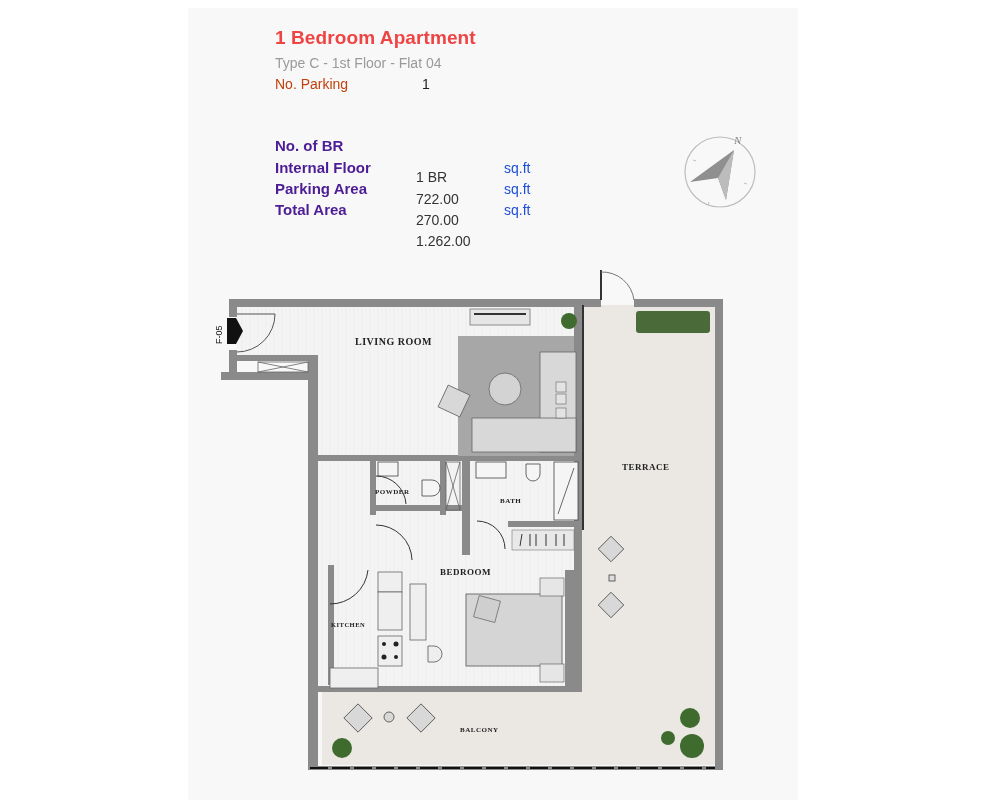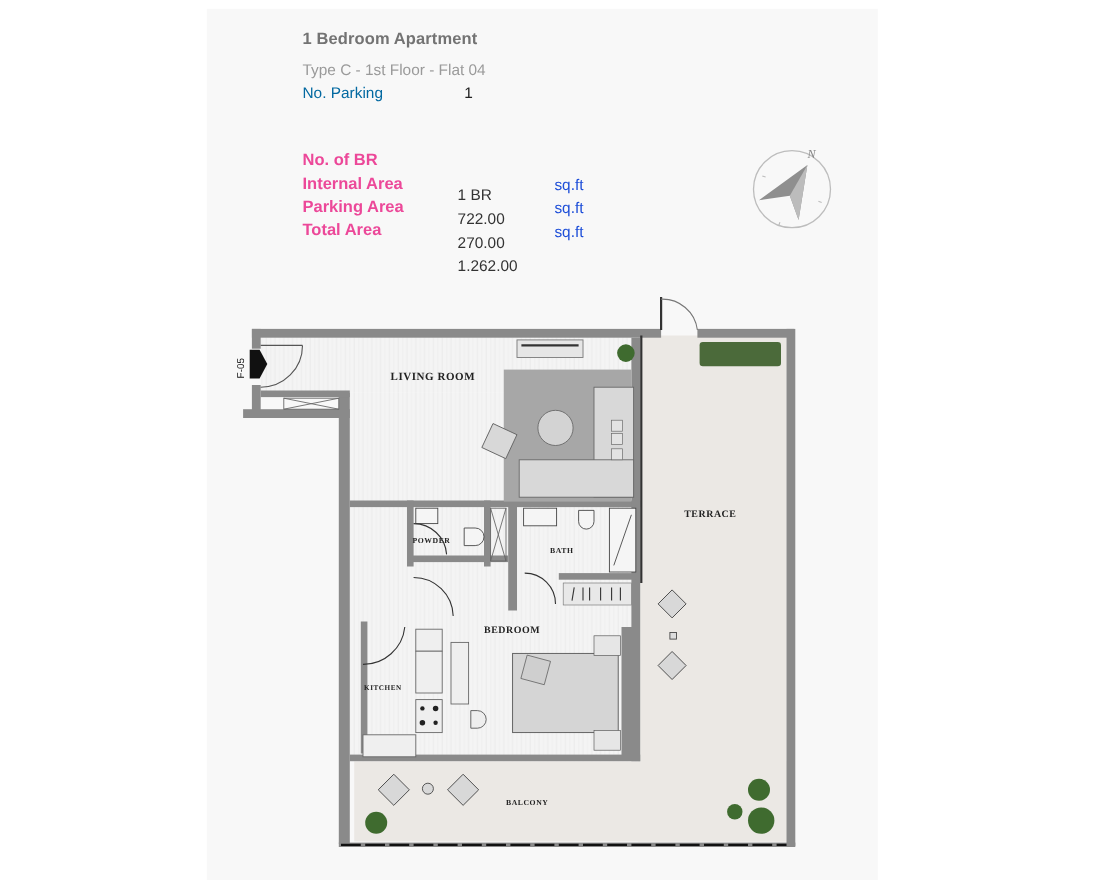--- a/index.html
+++ b/index.html
@@ -1,42 +1,42 @@
 <!DOCTYPE html>
 <html><head>
 <meta charset="utf-8">
 <style>
   html, body { margin: 0; padding: 0; background: #ffffff; }
   body { width: 1000px; height: 800px; position: relative; overflow: hidden; font-family: "Liberation Sans", "DejaVu Sans", sans-serif; }
   .sheet { position: absolute; left: 188px; top: 8px; width: 610px; height: 792px; background: #f8f8f8; }
-  .title { position: absolute; left: 275px; top: 27px; font-size: 15px; font-weight: bold; color: #737373; letter-spacing: 0.1px; }
+  .title { position: absolute; left: 275px; top: 27px; font-size: 19px; font-weight: bold; color: #ef4444; letter-spacing: 0.1px; }
   .subtitle { position: absolute; left: 275px; top: 55px; font-size: 14px; color: #9a9a9a; }
-  .parking-label { position: absolute; left: 275px; top: 76px; font-size: 14px; color: #0369a1; }
+  .parking-label { position: absolute; left: 275px; top: 76px; font-size: 14px; color: #c2410c; }
   .parking-value { position: absolute; left: 422px; top: 76px; font-size: 14px; color: #222; }
-  .spec { position: absolute; left: 275px; font-size: 15px; font-weight: bold; color: #ec4899; }
+  .spec { position: absolute; left: 275px; font-size: 15px; font-weight: bold; color: #4c1d95; }
   .spec-val { position: absolute; left: 416px; font-size: 14px; color: #333; margin-top: 31px; }
   .spec-unit { position: absolute; left: 504px; font-size: 14px; color: #1d4ed8; text-align: center; }
   .compass { position: absolute; left: 682px; top: 132px; width: 80px; height: 80px; }
   .plan { position: absolute; left: 200px; top: 265px; width: 540px; height: 510px; }
   .room-label { font-family: "Liberation Serif", "DejaVu Serif", serif; font-weight: bold; fill: #222; letter-spacing: 0.5px; }
 </style>
 </head>
 <body>
 
 <div class="sheet"></div>
 
 <div class="title">1 Bedroom Apartment</div>
 <div class="subtitle">Type C - 1st Floor - Flat 04</div>
 <div class="parking-label">No. Parking</div>
 <div class="parking-value">1</div>
 
 <div class="spec" style="top:137px">No. of BR</div>
 <div class="spec-val" style="top:138px">1 BR</div>
 
-<div class="spec" style="top:159px">Internal Area</div>
+<div class="spec" style="top:159px">Internal Floor</div>
 <div class="spec-val" style="top:160px">722.00</div>
 <div class="spec-unit" style="top:160px">sq.ft</div>
 
 <div class="spec" style="top:180px">Parking Area</div>
 <div class="spec-val" style="top:181px">270.00</div>
 <div class="spec-unit" style="top:181px">sq.ft</div>
 
 <div class="spec" style="top:201px">Total Area</div>
 <div class="spec-val" style="top:202px">1.262.00</div>
 <div class="spec-unit" style="top:202px">sq.ft</div>

